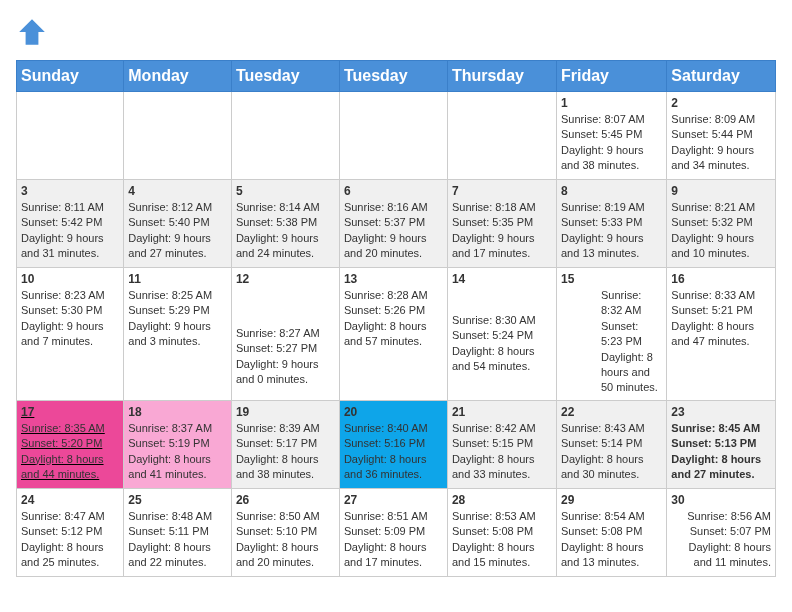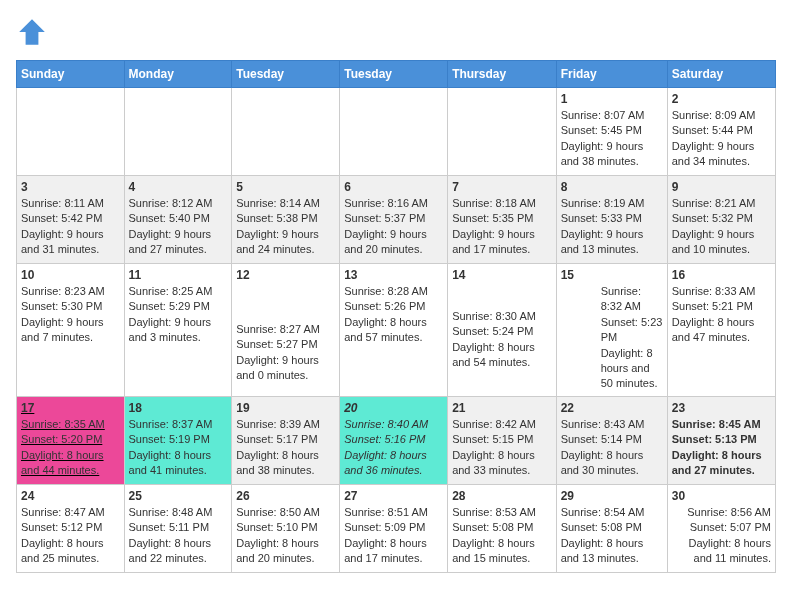--- a/index.html
+++ b/index.html
@@ -56,21 +56,21 @@
       width: 100%;
       border-collapse: collapse;
       font-size: 11px;
     }
     .calendar th {
       background: #4a90d9;
       color: #fff;
       padding: 6px 4px;
       text-align: left;
       font-weight: bold;
-      font-size: 12px;
+      font-size: 16px;
       border: 1px solid #3a7fc9;
     }
     .calendar td {
       border: 1px solid #ccc;
       vertical-align: top;
       padding: 4px;
       height: 88px;
       width: 113px;
       background: #fff;
     }
@@ -231,33 +231,33 @@
 Daylight: 8 hours and 47 minutes.</div>
         </td>
       </tr>
       <tr>
         <td style="background: #ec4899; text-decoration: underline;">
           <div class="day-num">17</div>
           <div class="day-info" style="white-space: pre-line;">Sunrise: 8:35 AM
 Sunset: 5:20 PM
 Daylight: 8 hours and 44 minutes.</div>
         </td>
-        <td style="background: #5eead4;">
+        <td style="background: #f9a8d4;">
           <div class="day-num">18</div>
           <div class="day-info" style="white-space: pre-line;">Sunrise: 8:37 AM
 Sunset: 5:19 PM
 Daylight: 8 hours and 41 minutes.</div>
         </td>
         <td style="background: rgb(240, 240, 240); margin-left: 12px;">
           <div class="day-num">19</div>
           <div class="day-info" style="white-space: pre-line;">Sunrise: 8:39 AM
 Sunset: 5:17 PM
 Daylight: 8 hours and 38 minutes.</div>
         </td>
-        <td style="background: #5eead4; font-style: italic;">
+        <td style="background: #0ea5e9;">
           <div class="day-num">20</div>
           <div class="day-info" style="white-space: pre-line;">Sunrise: 8:40 AM
 Sunset: 5:16 PM
 Daylight: 8 hours and 36 minutes.</div>
         </td>
         <td style="background: rgb(240, 240, 240);">
           <div class="day-num">21</div>
           <div class="day-info" style="white-space: pre-line;">Sunrise: 8:42 AM
 Sunset: 5:15 PM
 Daylight: 8 hours and 33 minutes.</div>

